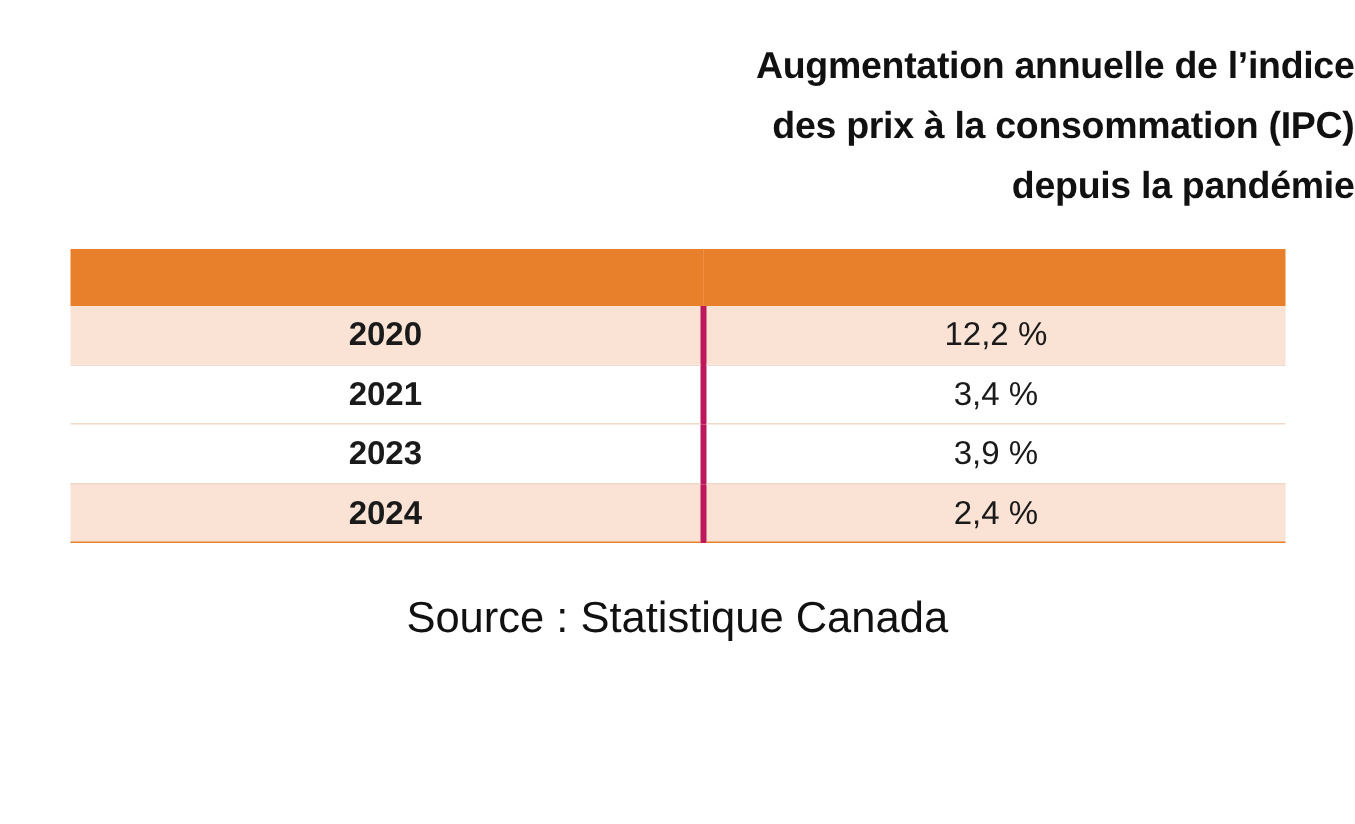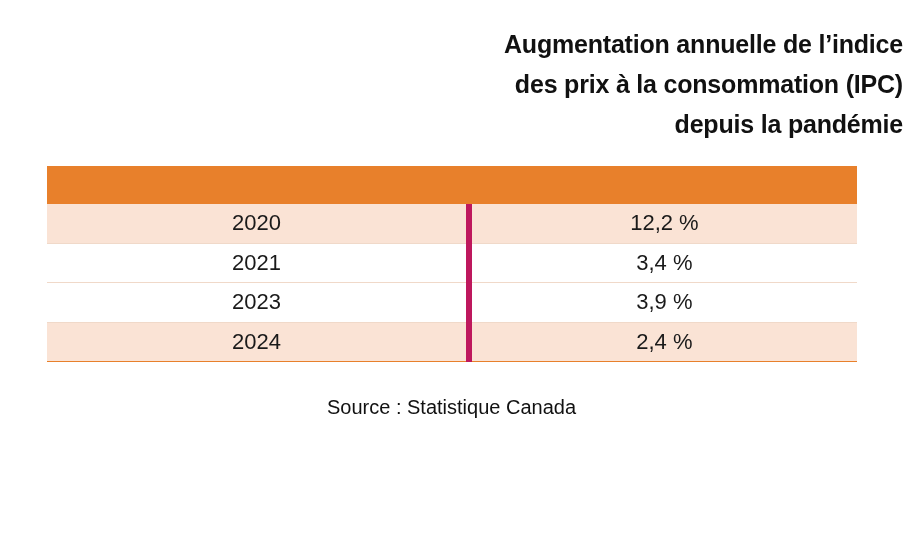--- a/index.html
+++ b/index.html
@@ -52,36 +52,36 @@
     border-right: 1px solid #E8802B;
   }
   tbody td {
     height: 38.5px;
     font-size: 22px;
     text-align: center;
     padding: 0;
     border-bottom: 1px solid #f0d9c9;
   }
   tbody tr td.year-cell {
-    font-weight: normal;
-    border-right: 6px solid #be185d;
+    font-weight: bold;
+    border-right: 4px solid #be185d;
   }
   tbody tr.odd td {
     background: #FAE3D5;
   }
   tbody tr.even td {
     background: #FFFFFF;
   }
   tbody tr:last-child td {
     border-bottom: 1px solid #E8802B;
   }
   .source {
     margin-top: 34px;
     text-align: center;
-    font-size: 20px;
+    font-size: 29px;
     color: #111111;
   }
 </style>
 </head>
 <body>
 
 <div class="page">
 
   <div class="title-block">
     <div class="title-line">Augmentation annuelle de l’indice</div>

